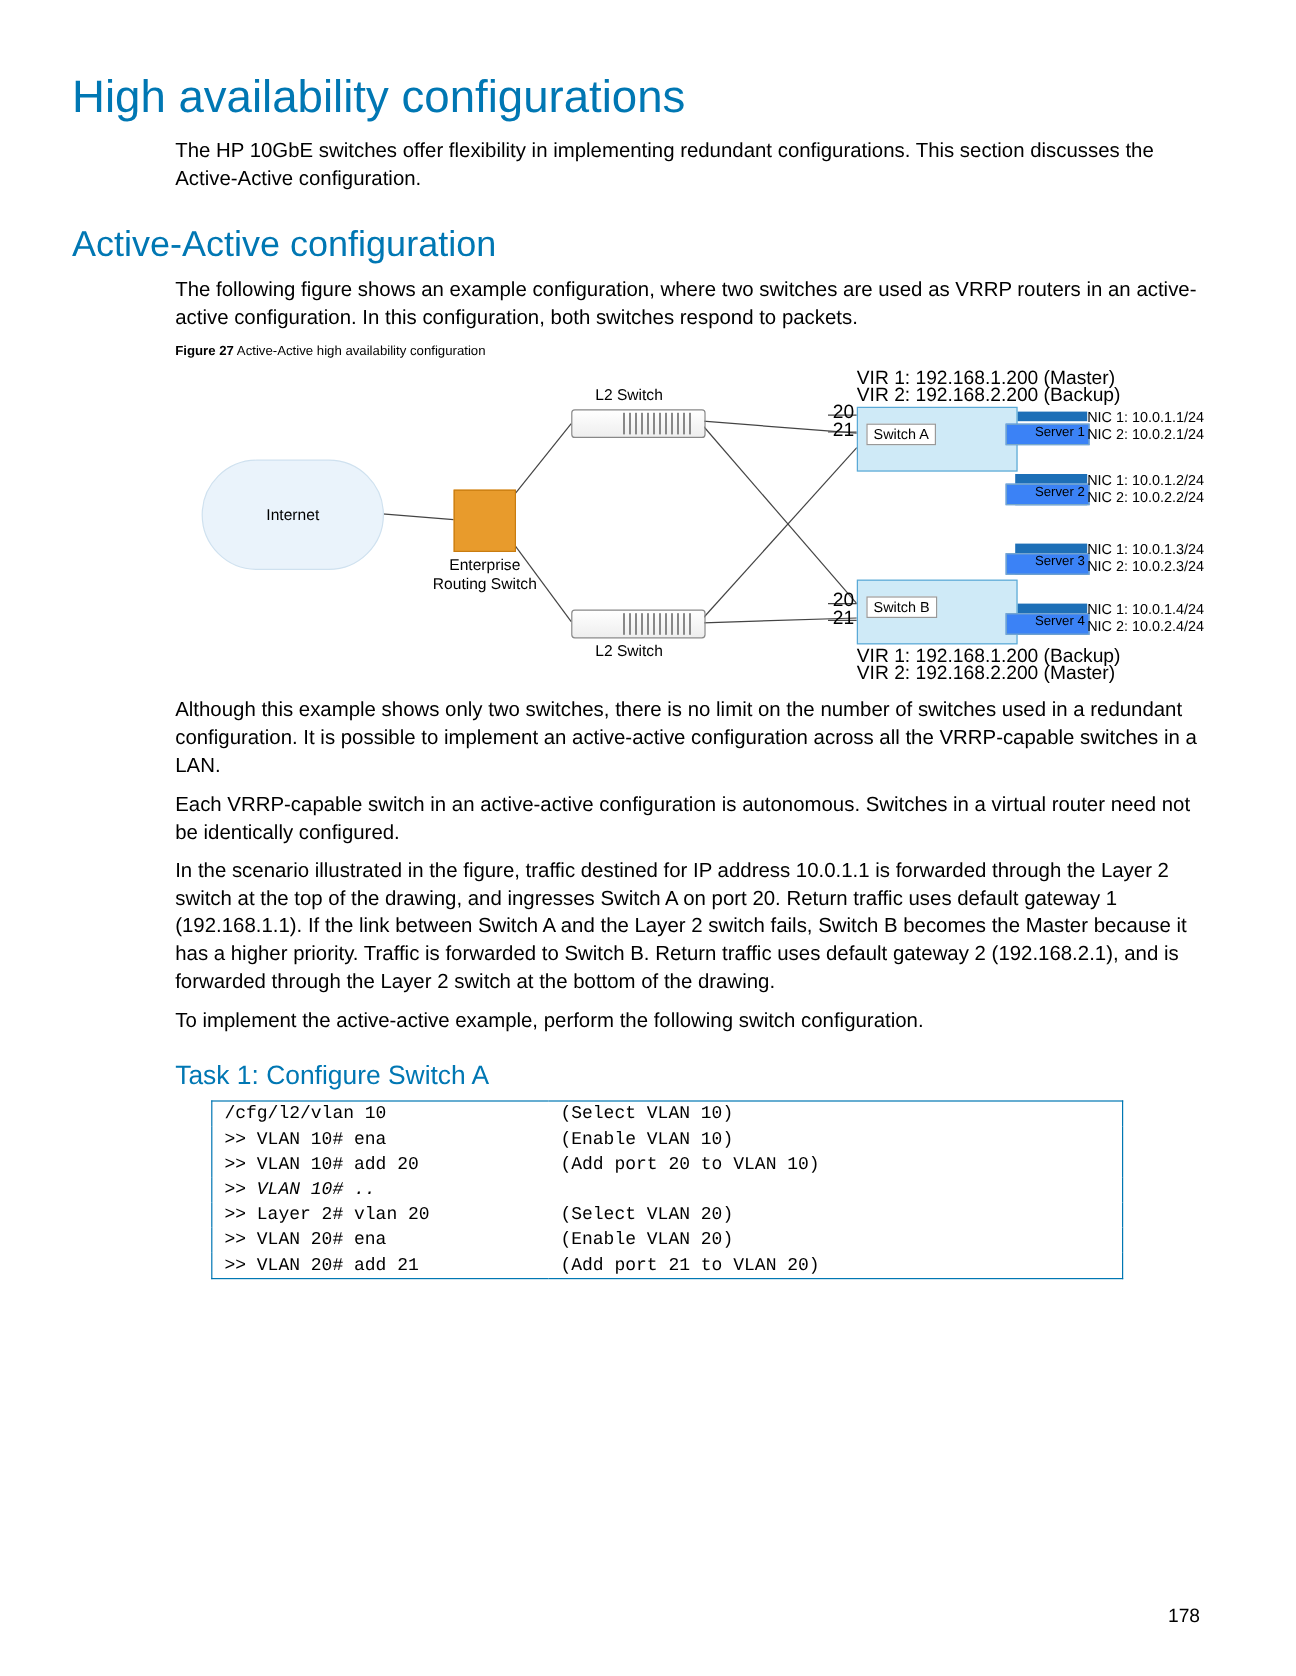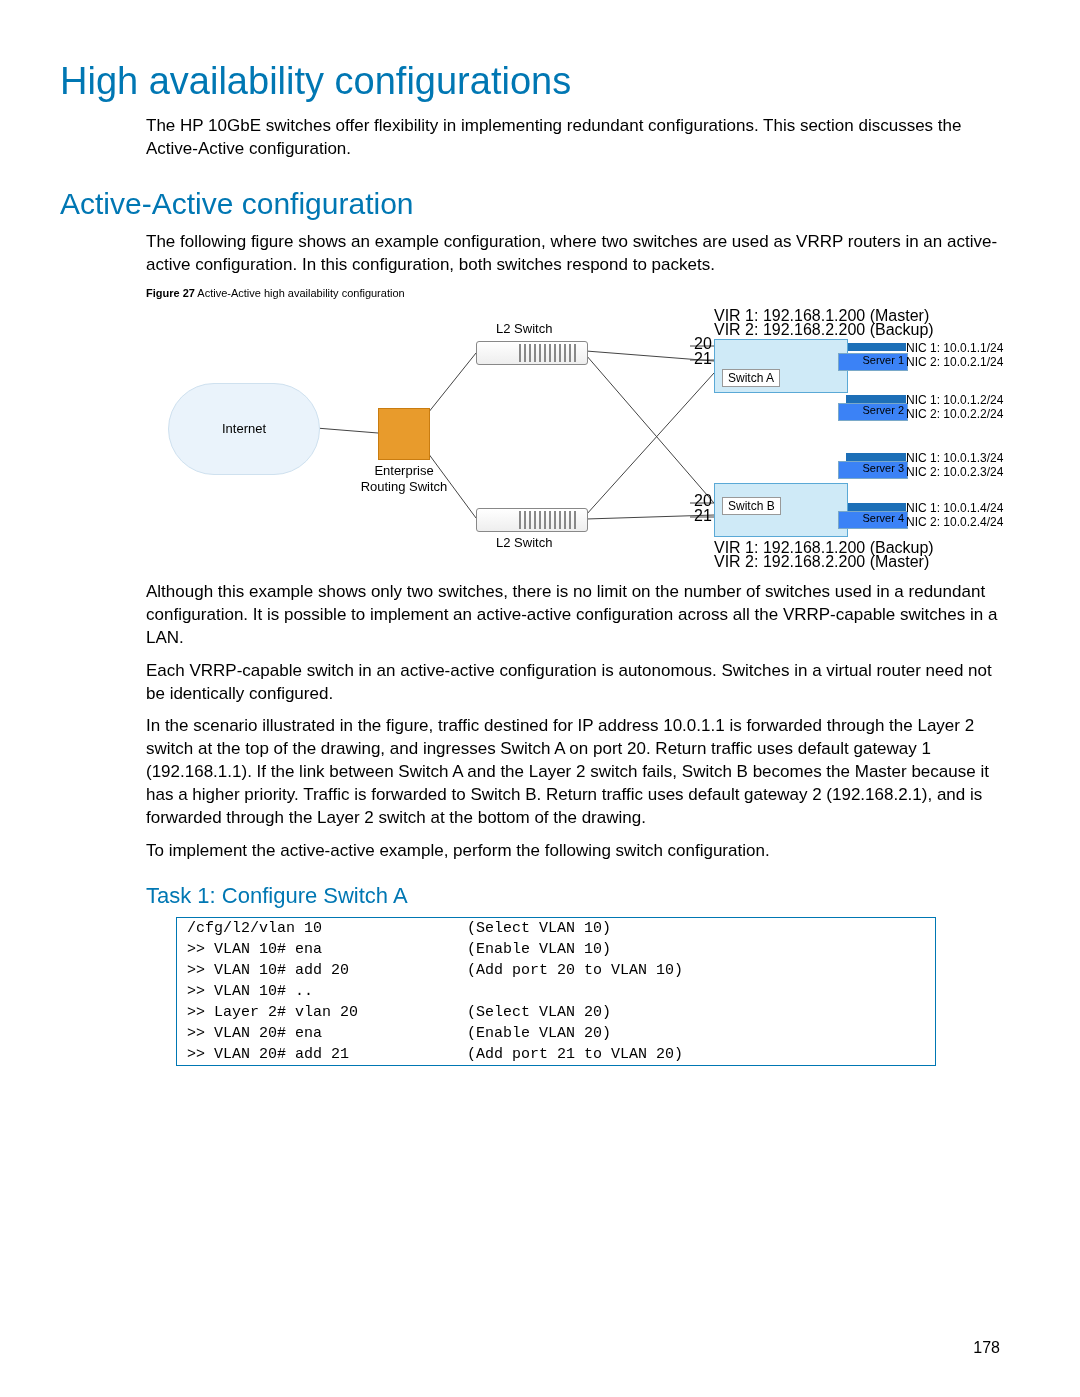--- a/index.html
+++ b/index.html
@@ -207,21 +207,21 @@
         <div class="ports"></div>
       </div>
     <div class="lbl" style="left:350px; top:232px;">L2 Switch</div>
 
     <div class="lbl smalltext" style="left:548px; top:32px;">20</div>
     <div class="lbl smalltext" style="left:548px; top:47px;">21</div>
     <div class="lbl smalltext" style="left:548px; top:189px;">20</div>
     <div class="lbl smalltext" style="left:548px; top:204px;">21</div>
 
     <div class="switchbox" style="left:568px; top:36px;"></div>
-    <div class="switchtag" style="left:576px; top:66px;text-align:center;">Switch A</div>
+    <div class="switchtag" style="left:576px; top:50px;text-align:center;">Switch A</div>
 
     <div class="switchbox" style="left:568px; top:180px;"></div>
     <div class="switchtag" style="left:576px; top:194px;">Switch B</div>
 
     <div class="lbl smalltext" style="left:568px; top:4px;">VIR 1: 192.168.1.200 (Master)</div>
     <div class="lbl smalltext" style="left:568px; top:18px;">VIR 2: 192.168.2.200 (Backup)</div>
     <div class="lbl smalltext" style="left:568px; top:236px;">VIR 1: 192.168.1.200 (Backup)</div>
     <div class="lbl smalltext" style="left:568px; top:250px;">VIR 2: 192.168.2.200 (Master)</div>
 
     <div class="server" style="left:692px; top:50px;">Server 1</div>
@@ -255,21 +255,21 @@
         </tr>
         <tr>
           <td style="width: 260px;">&gt;&gt; VLAN 10# ena</td>
           <td>(Enable VLAN 10)</td>
         </tr>
         <tr>
           <td style="width: 260px;">&gt;&gt; VLAN 10# add 20</td>
           <td>(Add port 20 to VLAN 10)</td>
         </tr>
         <tr>
-          <td style="width: 260px;">&gt;&gt; VLAN 10# ..</td>
+          <td style="width: 260px; font-style: italic;">&gt;&gt; VLAN 10# ..</td>
           <td></td>
         </tr>
         <tr>
           <td style="width: 260px;">&gt;&gt; Layer 2# vlan 20</td>
           <td>(Select VLAN 20)</td>
         </tr>
         <tr>
           <td style="width: 260px;">&gt;&gt; VLAN 20# ena</td>
           <td>(Enable VLAN 20)</td>
         </tr>

